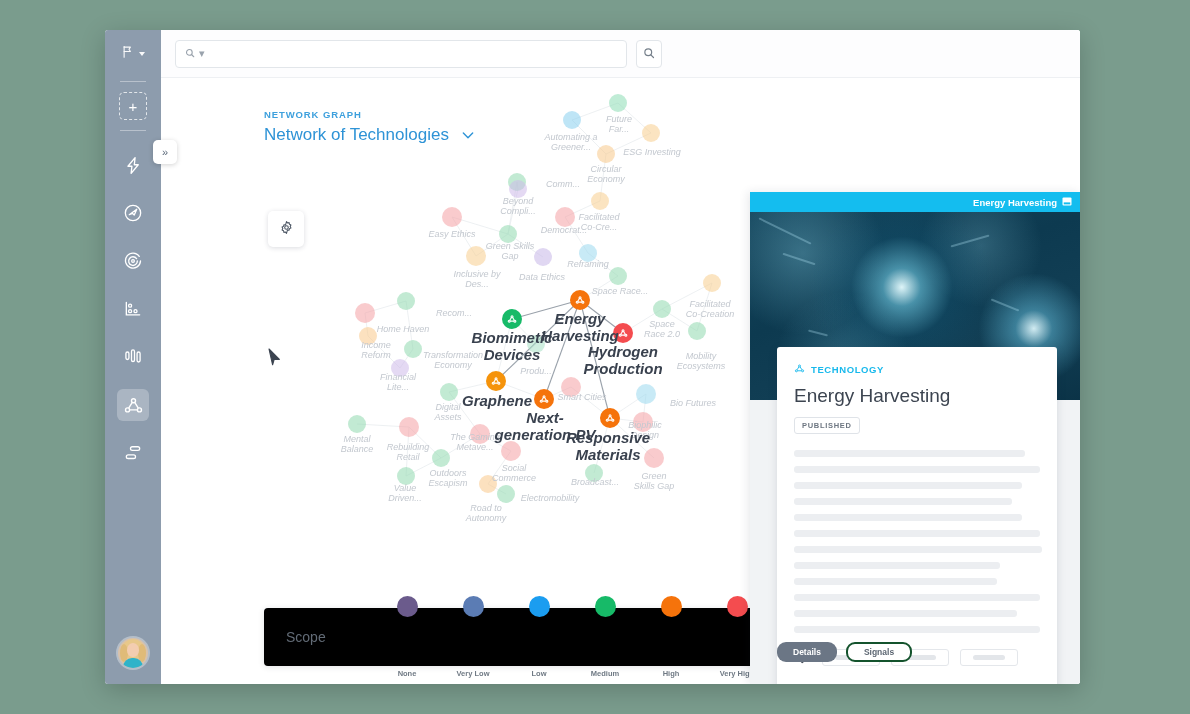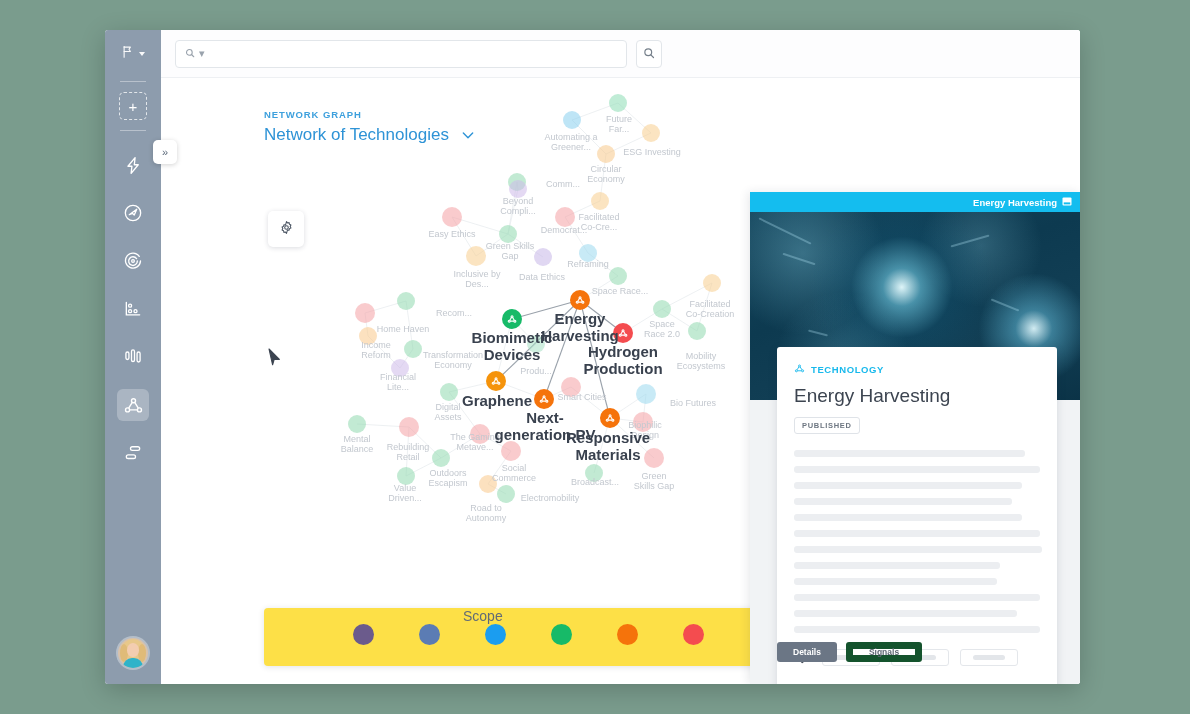--- a/index.html
+++ b/index.html
@@ -102,36 +102,36 @@
   .gear-btn {
     position: absolute; left: 107px; top: 133px;
     width: 36px; height: 36px; background: #fff; border-radius: 5px;
     box-shadow: 0 1px 5px rgba(30,40,60,.16);
     display: flex; align-items: center; justify-content: center; color: #4a5462;
   }
 
   .cursor { position: absolute; left: 107px; top: 270px; }
 
   
-  .graph-wrap { position: absolute; left: 0; top: 0; right: 0; bottom: 0; }
+  .graph-wrap { position: absolute; left: 0; top: 0; right: 0; bottom: 0; font-style: italic; }
   .graph-svg { position: absolute; left: 0; top: 0; }
   .glabel {
     position: absolute; transform: translate(-50%, 0);
     font-size: 9px; color: #9aa0a8; text-align: center; line-height: 1.12;
     white-space: pre; pointer-events: none;
   }
   .glabel.dim { color: #c3c8cf; }
   .glabel.hl { color: #39414e; font-weight: bold; font-size: 15px; }
 
   
   .legend {
     position: absolute; left: 103px; bottom: 18px; width: 528px; height: 58px;
-    background: #fde047; border-radius: 4px;
+    background: #000000; border-radius: 4px;
     box-shadow: 0 1px 6px rgba(30,40,60,.13);
-    display: flex; align-items: center; padding: 0 22px; flex-direction: column;
+    display: flex; align-items: center; padding: 0 22px;
   }
   .legend-title { font-size: 14px; color: #626b76; width: 130px; }
   .legend-items { display: flex; gap: 0; flex: 1; }
   .legend-item { width: 66px; display: flex; flex-direction: column; align-items: center; gap: 4px; }
   .legend-dot { width: 21px; height: 21px; border-radius: 50%; }
   .legend-lbl { font-size: 7.5px; color: #6f7984; font-weight: bold; margin-top: 48px; }
 
   
   .detail {
     position: absolute; right: 0; top: 114px; width: 330px; bottom: 0;
@@ -168,24 +168,24 @@
     border: 1px solid #dfe3e8; border-radius: 3px;
     font-size: 7.5px; letter-spacing: .7px; color: #6d7681; font-weight: bold;
   }
   .skel-block { margin-top: 16px; }
   .skel { height: 7px; background: #eceef1; border-radius: 3px; margin-bottom: 9px; }
   .tag-row { display: flex; align-items: center; gap: 11px; margin-top: 14px; }
   .tag-chip { width: 58px; height: 17px; border: 1px solid #e4e7eb; border-radius: 3px; display:flex; align-items:center; justify-content:center; }
   .tag-chip i { display:block; width: 32px; height: 5px; background: #e3e6ea; border-radius: 3px; }
 
   .detail-tabs { position: absolute; left: 27px; bottom: 22px; display: flex; gap: 9px; }
-  .dtab { height: 20px; padding: 0 16px; border-radius: 3px; font-size: 8.5px; font-weight: bold;
+  .dtab { height: 20px; padding: 0 16px; border-radius: 9px; font-size: 8.5px; font-weight: bold;
           display: flex; align-items: center; justify-content: center; }
   .dtab.active { background: #6b7685; color: #fff; }
-  .dtab.idle { background: #fff; color: #5d6773; border: 7px solid #14532d; }
+  .dtab.idle { background: #fff; color: #5d6773; border: 2px solid #14532d; }
 </style>
 </head>
 <body>
 
 <div id="root">
   <div class="app-window">
 
     <div class="sidebar">
       <div class="side-flag">
         <span>

